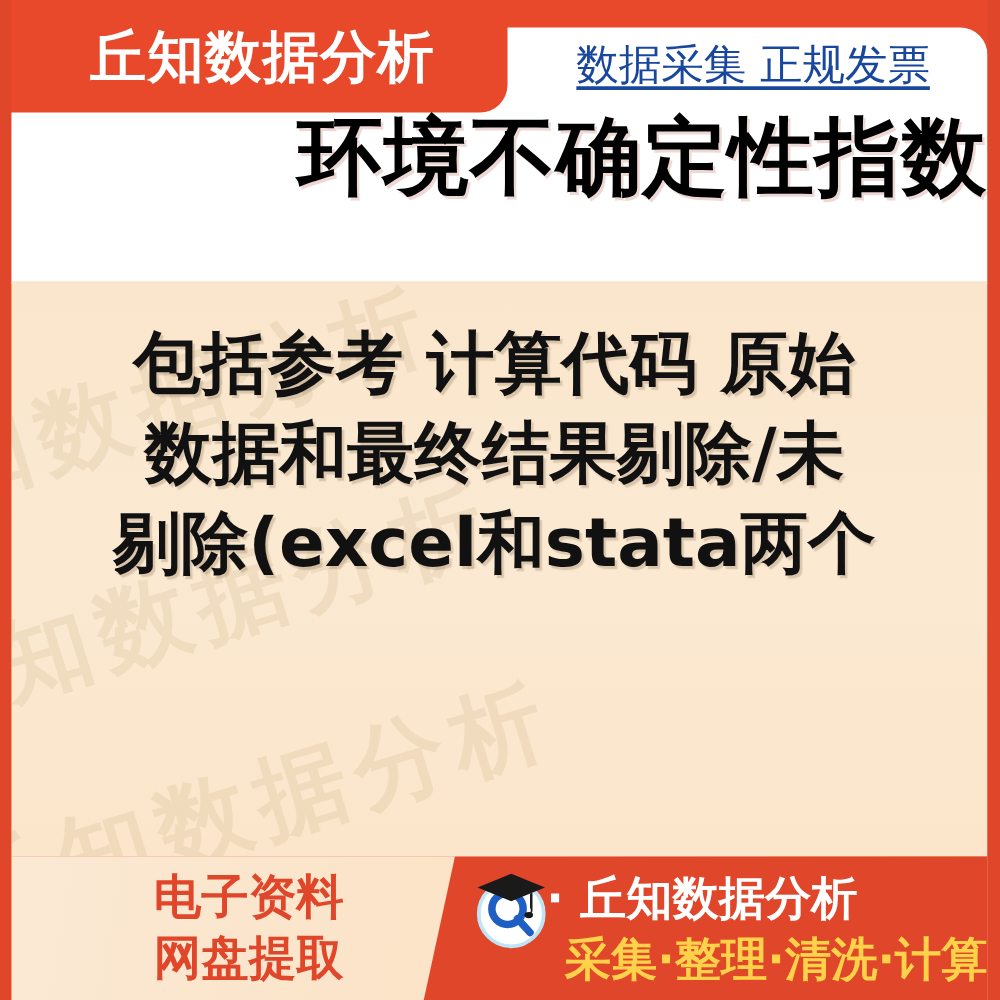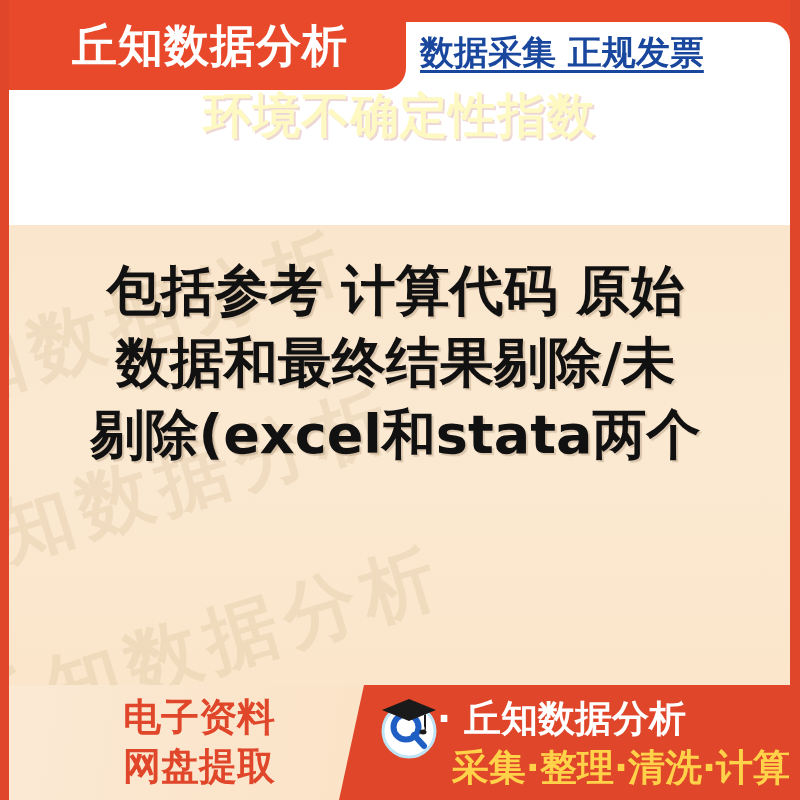--- a/index.html
+++ b/index.html
@@ -82,39 +82,40 @@
 
   
   .header-sub {
     position: absolute;
     left: 420px;
     top: 34px;
     width: 365px;
     z-index: 6;
     color: #19479d;
     font-size: 34px;
-    font-weight: bold;
+    font-weight: normal;
+    text-align: center;
     text-decoration: underline;
     text-underline-offset: 6px;
     text-decoration-thickness: 3px;
     letter-spacing: 0px;
     line-height: 1.1;
     white-space: nowrap;
   }
 
   
   .main-title {
     position: absolute;
     left: 9px;
     top: 90px;
     width: 781px;
     z-index: 6;
-    text-align: center;
-    color: #fef9c3;
-    font-size: 48px;
+    text-align: right;
+    color: #000000;
+    font-size: 68px;
     font-weight: bold;
     letter-spacing: 1px;
     line-height: 1.08;
     text-shadow: 2px 2px 0 rgba(160,40,20,0.18);
     white-space: nowrap;
   }
 
   .sub-title {
     position: absolute;
     left: 9px;

